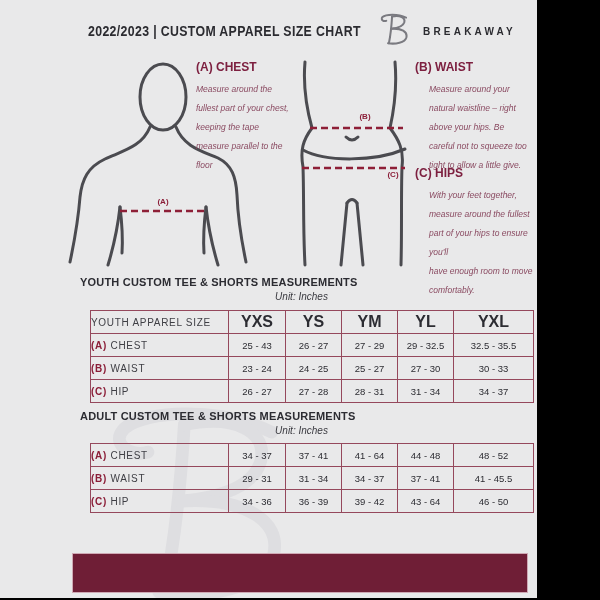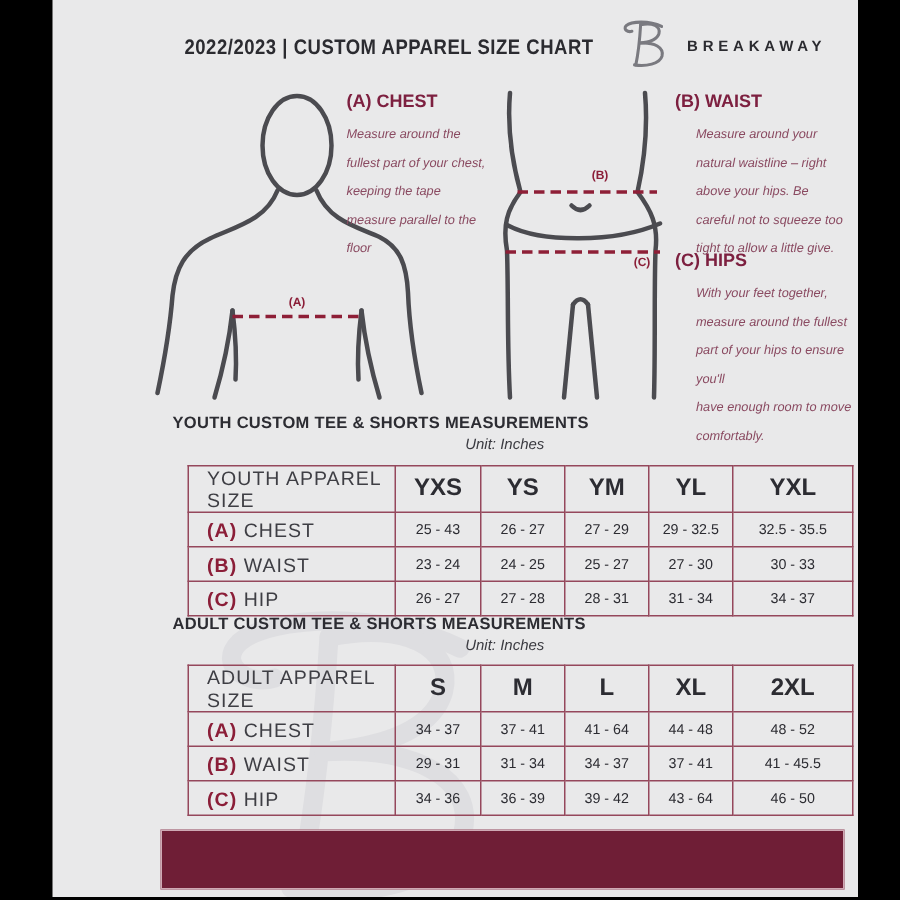--- a/index.html
+++ b/index.html
@@ -1,18 +1,18 @@
 <!DOCTYPE html>
 <html><head>
 <meta charset="utf-8">
 <style>
   html,body{margin:0;padding:0;}
   body{width:600px;height:600px;background:#000;position:relative;overflow:hidden;
        font-family:"Liberation Sans","DejaVu Sans",sans-serif;}
-  .flyer{position:absolute;left:0;top:0;width:537px;height:598px;background:#e9e9ea;overflow:hidden;margin-left:35px;}
+  .flyer{position:absolute;left:0;top:0;width:537px;height:598px;background:#e9e9ea;overflow:hidden;}
 
   
   .hdr-title{position:absolute;left:88px;top:23px;font-size:14px;font-weight:bold;color:#2b2b30;
              letter-spacing:.4px;transform:scaleX(.88);transform-origin:left top;white-space:nowrap;}
   .logo{position:absolute;left:374px;top:13px;width:42px;height:32px;color:#7a7a80;}
   .brand{position:absolute;left:423px;top:26px;font-size:10px;font-weight:bold;color:#2b2b30;
          letter-spacing:3.2px;white-space:nowrap;}
 
   
   .diagram{position:absolute;left:60px;top:55px;width:360px;height:215px;}
@@ -27,21 +27,21 @@
 
   
   .sec-title{position:absolute;left:80px;width:443px;text-align:left;font-size:11px;font-weight:bold;
              color:#2c2c32;letter-spacing:.2px;}
   .sec-unit{position:absolute;left:80px;width:443px;text-align:center;font-size:10px;font-style:italic;
             color:#3a3a40;}
 
   
   .size-table{position:absolute;left:90px;border-collapse:collapse;table-layout:fixed;width:443px;background:transparent;}
   .size-table td{border:1.5px solid #95485c;height:22px;padding:0;vertical-align:middle;}
-  .size-table td.lbl{padding-left:12px;font-size:13px;letter-spacing:.7px;color:#3e3e44;}
+  .size-table td.lbl{font-size:10px;letter-spacing:.7px;color:#3e3e44;}
   .size-table tr.head td.sz{font-size:16px;font-weight:bold;color:#2c2c32;text-align:center;}
   .size-table td.val{font-size:9.5px;color:#2c2c32;text-align:center;}
   .mk{font-weight:bold;color:#8b1e38;}
 
   
   .watermark{position:absolute;left:85px;top:403px;width:235px;height:200px;color:#dedee1;z-index:0;}
   .content{position:relative;z-index:1;}
   .footer-bar{position:absolute;left:72px;top:553px;width:456px;height:40px;background:#6f1e36;
               border:1px solid #cfa9b4;box-sizing:border-box;z-index:2;}
 </style>
@@ -162,28 +162,20 @@
     <table class="size-table" style="top:443px">
       <colgroup>
           <col style="width:138px">
           <col style="width:57px">
           <col style="width:56px">
           <col style="width:56px">
           <col style="width:56px">
           <col style="width:80px">
         </colgroup>
       <tbody>
-          <tr class="head">
-        <td class="lbl">ADULT APPAREL SIZE</td>
-        <td class="sz">S</td>
-        <td class="sz">M</td>
-        <td class="sz">L</td>
-        <td class="sz">XL</td>
-        <td class="sz">2XL</td>
-      </tr>
       <tr>
         <td class="lbl"><span class="mk">(A)</span> <span>CHEST</span></td>
         <td class="val">34 - 37</td>
         <td class="val">37 - 41</td>
         <td class="val">41 - 64</td>
         <td class="val">44 - 48</td>
         <td class="val">48 - 52</td>
       </tr>
       <tr>
         <td class="lbl"><span class="mk">(B)</span> <span>WAIST</span></td>

